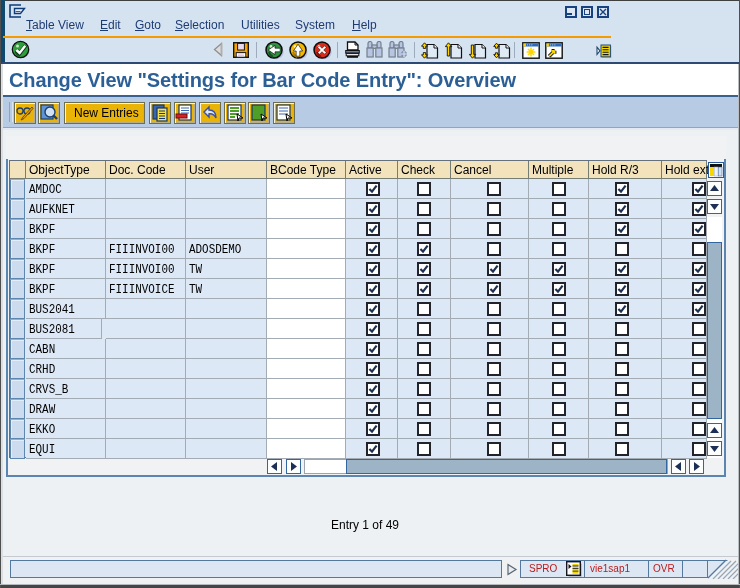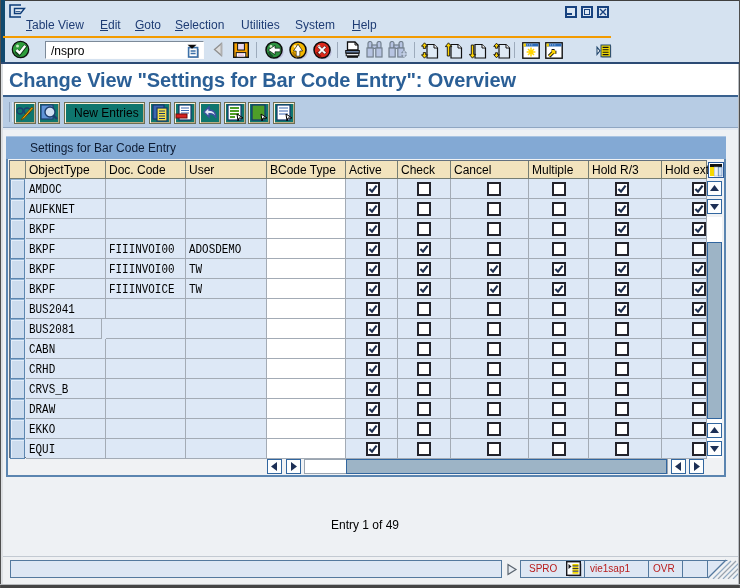--- a/index.html
+++ b/index.html
@@ -29,21 +29,21 @@
   .tsep{position:absolute;top:42px;width:1px;height:16px;background:#9dabbc;}
   
   #logo{position:absolute;left:613px;top:1px;width:125px;height:61px;background:#b7cbe3;overflow:hidden;}
   
   #titleband{position:absolute;left:0;top:64px;width:740px;height:31px;background:#ffffff;}
   #title{position:absolute;left:9px;top:5px;font-size:20px;font-weight:bold;color:#2b5f96;letter-spacing:-0.1px;}
   #titleline{position:absolute;left:0;top:95px;width:740px;height:2px;background:#39618f;}
   
   #appbar{position:absolute;left:0;top:97px;width:740px;height:30px;background:#b7cce4;}
   #appbar .groove{position:absolute;left:9px;top:5px;width:2px;height:20px;border-left:1px solid #8fa3bc;border-right:1px solid #dbe6f2;}
-  .abtn{position:absolute;top:5px;height:22px;width:22px;background:#0f766e;
+  .abtn{position:absolute;top:5px;height:22px;width:22px;background:#eab308;
      border:1px solid #6d6d52;box-shadow:inset 1px 1px 0 #fbf4dd, inset -1px -1px 0 #b9ad85;box-sizing:border-box;}
   #appline{position:absolute;left:0;top:127px;width:740px;height:1px;background:#8fa6c2;}
   #applight{position:absolute;left:0;top:128px;width:740px;height:2px;background:#e3eaf3;}
   
   #main{position:absolute;left:0;top:130px;width:740px;height:426px;background:#eef1f4;}
   
   #tc{position:absolute;left:6px;top:6px;width:720px;height:341px;background:#f0f2f4;}
   .tcb{position:absolute;background:#5b85b0;}
   #caption{position:absolute;left:0;top:0;width:720px;height:23px;background:#83a9d4;border-top:1px solid #a9c4e2;box-sizing:border-box;}
   #caption span{position:absolute;left:24px;top:4px;font-size:12px;color:#0d1b33;}
@@ -107,29 +107,20 @@
   </div>
 
   <svg class="abs" style="left:11px;top:40px" width="20" height="20" viewBox="0 0 20 20">
     <ellipse cx="10.6" cy="10.6" rx="8" ry="7.6" fill="#aab4be" opacity="0.8"></ellipse>
     <circle cx="9.5" cy="9.5" r="8.2" fill="#2f9e3c" stroke="#0e0e0e" stroke-width="1.2"></circle>
     <path d="M4.5 12 a 8 8 0 0 0 4 4.5" stroke="#176327" stroke-width="2" fill="none"></path>
     <circle cx="6.5" cy="6" r="1.5" fill="#c8e8c0"></circle>
     <path d="M5.2 10.2 L8.6 13.4 L14.6 5.6" stroke="#0e3814" stroke-width="4" fill="none"></path>
     <path d="M5.4 10 L8.6 13 L14.2 5.8" stroke="#fff" stroke-width="2.4" fill="none"></path>
   </svg>
-  <div id="cmdfield">
-    <span>/nspro</span>
-    <svg style="position:absolute;right:3px;top:2px" width="13" height="14" viewBox="0 0 13 14">
-      <rect x="3" y="5" width="9" height="9" fill="#b9babc"></rect>
-      <rect x="1.6" y="3.6" width="9" height="9.4" fill="#fdfdfd" stroke="#3c70a8" stroke-width="1.6"></rect>
-      <path d="M3.6 7 h5 M3.6 9.6 h5" stroke="#3c70a8" stroke-width="1.5"></path>
-      <path d="M0.5 0.8 h9 L5 4.8 Z" fill="#0c0c0c"></path>
-    </svg>
-  </div>
 
   <svg class="abs" style="left:212px;top:42px" width="12" height="15" viewBox="0 0 12 15">
     <path d="M9.5 1.5 L2.5 7.5 L9.5 13.5 Z" fill="#dcdcdc" stroke="#8f8f8f" stroke-width="1.3"></path>
     <path d="M9.5 1.5 L9.5 13.5" stroke="#b0b0b0" stroke-width="1.6"></path>
   </svg>
 
   <svg class="abs" style="left:233px;top:42px" width="16" height="16" viewBox="0 0 16 16">
     <rect x="0.7" y="0.7" width="14.6" height="14.6" fill="#f7a200" stroke="#141414" stroke-width="1.4"></rect>
     <rect x="4.6" y="1.4" width="6.8" height="6.6" fill="#e8d9ef" stroke="#141414" stroke-width="1"></rect>
     <rect x="3.2" y="10.6" width="9.6" height="4.6" fill="#ffffff" stroke="#141414" stroke-width="1"></rect>
@@ -310,23 +301,20 @@
       <path d="M5 5 h9 M5 8 h9 M5 11 h9" stroke="#3a66b0" stroke-width="1"></path>
       <path d="M12 11 l6 4 -4 0 -1 3 z" fill="#fff" stroke="#000" stroke-width="1"></path>
     </svg>
         </div>
   </div>
   <div id="appline"></div>
   <div id="applight"></div>
 
   <div id="main">
     <div id="tc">
-      <div id="caption">
-            <span>Settings for Bar Code Entry</span>
-          </div>
       <div class="tcb" style="left:0;top:23px;width:2px;height:316px"></div>
       <div class="tcb" style="left:718px;top:23px;width:2px;height:316px"></div>
       <div class="tcb" style="left:0;top:339px;width:720px;height:2px"></div>
       <div id="grid">
             <div class="hcell" style="left:0;width:16px"></div>
             <div class="hcell" style="left:16px;width:80px">
               <span>ObjectType</span>
             </div>
             <div class="hcell" style="left:96px;width:80px">
               <span>Doc. Code</span>

